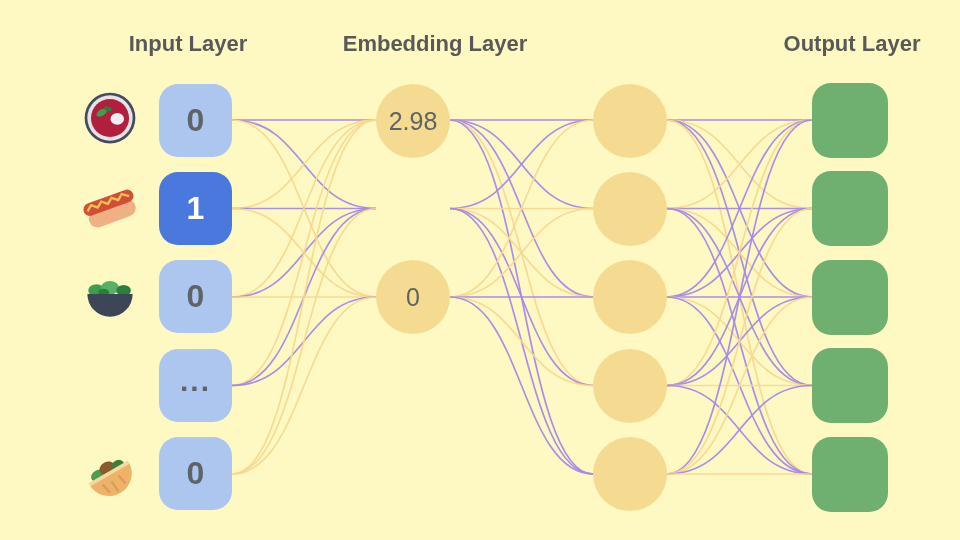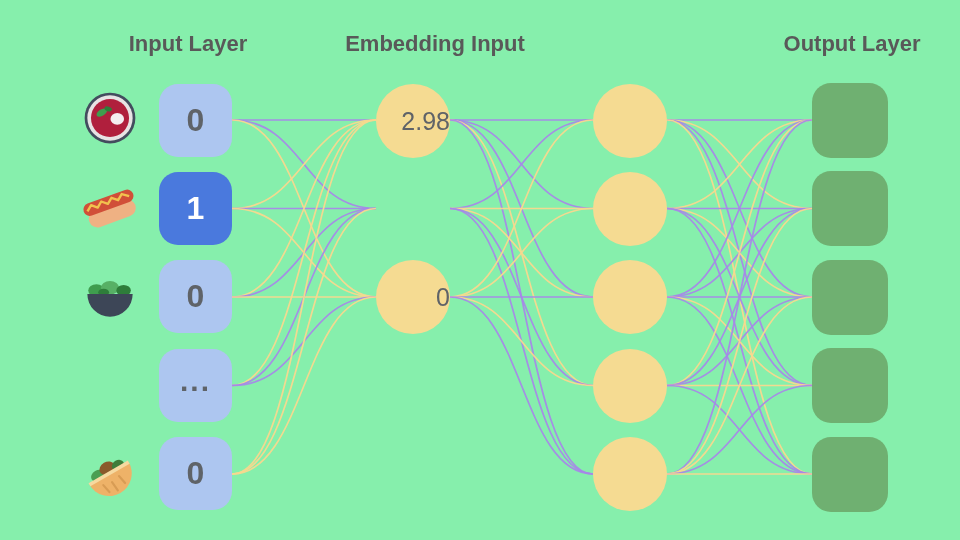--- a/index.html
+++ b/index.html
@@ -1,17 +1,17 @@
 <!DOCTYPE html>
 <html style="--node-blue: #adc6f0; --node-blue-active: #4a79dd; --node-yellow: #f5db92; --node-green: #6fb071; --title-text: #595959; --value-text: #5f6368; --active-value-text: #ffffff;"><head>
 <meta charset="utf-8">
 <style>
   html,body{margin:0;padding:0;background:#ffffff;}
   .canvas{
-    position:relative;width:960px;height:540px;background:#86efac;overflow:hidden;
+    position:relative;width:960px;height:540px;background:#fef9c3;overflow:hidden;
     font-family:"Liberation Sans","DejaVu Sans",sans-serif;
   }
   .layer-title{
     position:absolute;top:31px;width:220px;text-align:center;
     font-size:22px;font-weight:bold;color:var(--title-text,#595959);
   }
   #title-input{left:78px;}
   #title-embedding{left:325px;}
   #title-output{left:742px;}
   .edges{position:absolute;left:0;top:0;}
@@ -24,21 +24,21 @@
     background:var(--node-blue,#adc6f0);
     color:var(--value-text,#5f6368);font-size:32px;font-weight:bold;
   }
   .input-node.active{
     background:var(--node-blue-active,#4a79dd);
     color:var(--active-value-text,#ffffff);
   }
   .emb-node{
     left:376px;width:74px;height:74px;border-radius:50%;
     background:var(--node-yellow,#f5db92);
-    color:var(--value-text,#5f6368);font-size:25px;font-weight:400;justify-content:flex-end;
+    color:var(--value-text,#5f6368);font-size:25px;font-weight:400;
   }
   .hid-node{
     left:593px;width:74px;height:74px;border-radius:50%;
     background:var(--node-yellow,#f5db92);
   }
   .out-node{
     left:812px;width:76px;height:75px;border-radius:19px;
     background:var(--node-green,#6fb071);
   }
   .food-icon{position:absolute;left:81px;width:58px;height:58px;}
@@ -108,21 +108,21 @@
       <path d="M 667 385.5 C 739.5 385.5 739.5 385.5 812 385.5" stroke="#f8d88e" stroke-width="1.7" fill="none" opacity="0.95"></path>
       <path d="M 667 385.5 C 739.5 385.5 739.5 474 812 474" stroke="#a688e8" stroke-width="1.7" fill="none" opacity="0.95"></path>
       <path d="M 667 474 C 739.5 474 739.5 120 812 120" stroke="#a688e8" stroke-width="1.7" fill="none" opacity="0.95"></path>
       <path d="M 667 474 C 739.5 474 739.5 208.5 812 208.5" stroke="#f8d88e" stroke-width="1.7" fill="none" opacity="0.95"></path>
       <path d="M 667 474 C 739.5 474 739.5 297 812 297" stroke="#f8d88e" stroke-width="1.7" fill="none" opacity="0.95"></path>
       <path d="M 667 474 C 739.5 474 739.5 385.5 812 385.5" stroke="#a688e8" stroke-width="1.7" fill="none" opacity="0.95"></path>
       <path d="M 667 474 C 739.5 474 739.5 474 812 474" stroke="#f8d88e" stroke-width="1.7" fill="none" opacity="0.95"></path>
     </svg>
 
   <div class="layer-title" id="title-input">Input Layer</div>
-  <div class="layer-title" id="title-embedding">Embedding Input</div>
+  <div class="layer-title" id="title-embedding">Embedding Layer</div>
   <div class="layer-title" id="title-output">Output Layer</div>
 
   <svg class="food-icon fi1" viewBox="0 0 64 64">
     <circle cx="32" cy="32" r="28" fill="#434c5e"></circle>
     <circle cx="32" cy="32" r="25" fill="#e7e3e4"></circle>
     <circle cx="32" cy="32" r="21" fill="#b01f3d"></circle>
     <ellipse cx="40" cy="33" rx="7.5" ry="6.5" fill="#f4edf0"></ellipse>
     <ellipse cx="23" cy="26" rx="6.5" ry="3.6" fill="#3f9d4e" transform="rotate(-32 23 26)"></ellipse>
     <ellipse cx="30" cy="22" rx="4.2" ry="2.6" fill="#2e7d3a" transform="rotate(18 30 22)"></ellipse>
   </svg>

